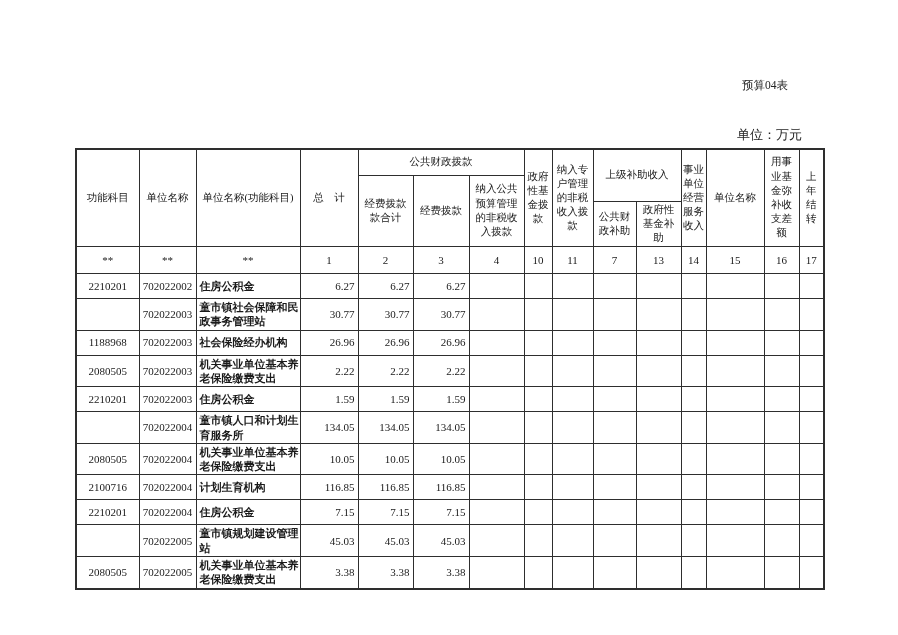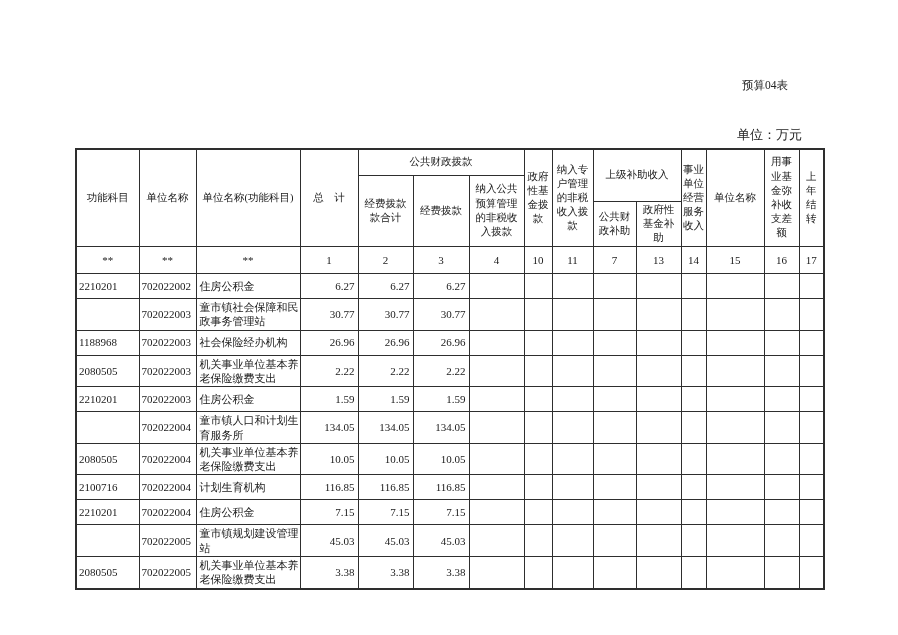--- a/index.html
+++ b/index.html
@@ -74,22 +74,22 @@
     text-align: center;
     padding: 1px 2px;
   }
   tbody.data td {
     height: 25px;
     font-size: 11px;
     line-height: 1.3;
     padding: 1px 2px;
     word-break: break-all;
   }
-  tbody.data td.c { }
-  tbody.data td.l { text-align: left; padding-left: 3px; padding-right: 1px; }
+  tbody.data td.c { text-align: center; }
+  tbody.data td.l { text-align: left; padding-left: 3px; padding-right: 1px; font-weight: bold; }
   tbody.data td.r { text-align: right; padding-right: 3px; }
 </style>
 </head>
 <body>
 
 <div class="sheet">
 
   <div class="form-label">预算04表</div>
   <div class="unit-label">单位：万元</div>
 

